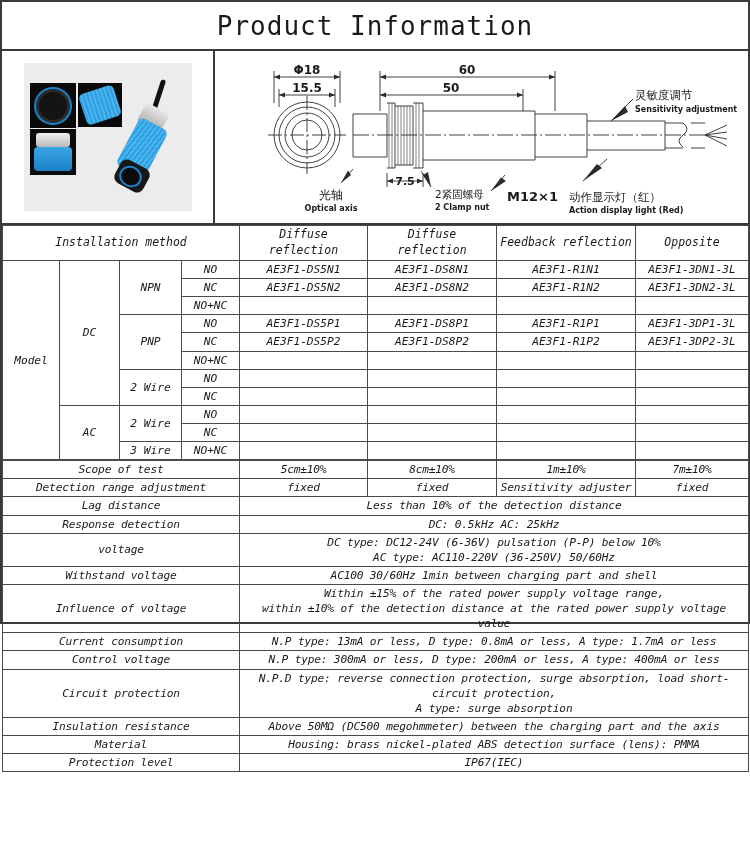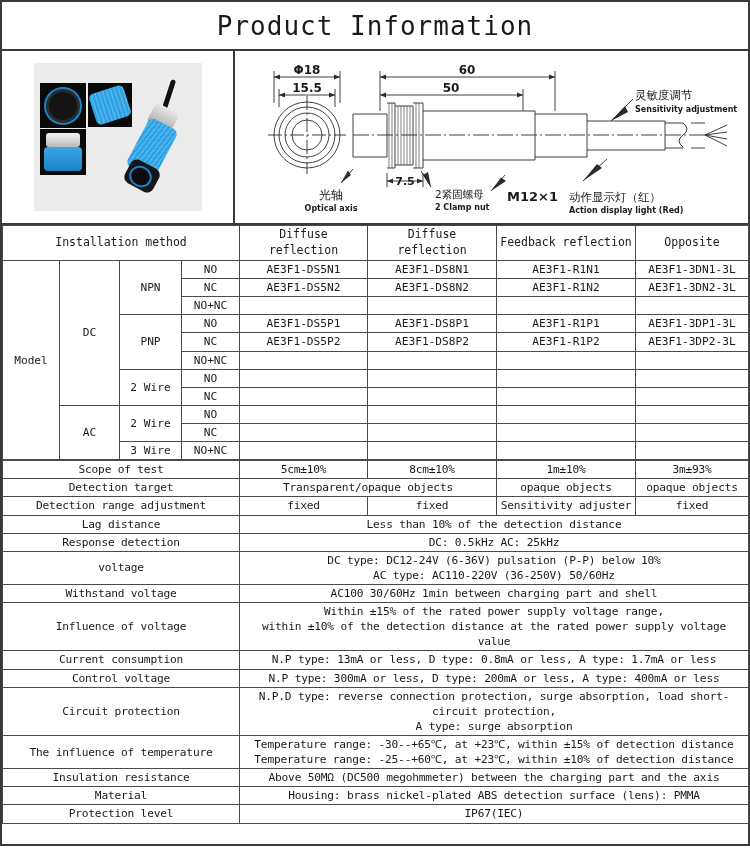--- a/index.html
+++ b/index.html
@@ -1,37 +1,37 @@
 <!DOCTYPE html>
 <html><head>
 <meta charset="utf-8">
 <style>
   html,body{margin:0;padding:0;background:#fff;}
   body{
     width:750px;height:862px;overflow:hidden;
     font-family:"DejaVu Sans Mono","Liberation Mono",monospace;
     color:#1a1a1a;
   }
-  .page{width:750px;height:846px;box-sizing:border-box;border:2px solid #3a3a3a;position:relative;}
+  .page{width:750px;height:624px;box-sizing:border-box;border:2px solid #3a3a3a;position:relative;}
 
   
   .title-bar{
     height:47px;border-bottom:2px solid #3a3a3a;display:flex;
     align-items:center;justify-content:center;
   }
   .title-bar h1{
     margin:0;font-size:26px;font-weight:400;letter-spacing:1px;
     font-family:"DejaVu Sans Mono","Liberation Mono",monospace;
   }
 
   
   .media-row{display:flex;height:172px;border-bottom:2px solid #3a3a3a;}
   .photo-cell{width:235px;border-right:2px solid #3a3a3a;box-sizing:border-box;
     display:flex;align-items:center;justify-content:center;}
-  .diagram-cell{flex:1;position:relative;}
+  .diagram-cell{flex:1;position:relative;padding-left:20px;}
 
   
   .photo-box{width:168px;height:148px;background:#ececec;position:relative;}
   .thumb{position:absolute;background:#0a0a0a;overflow:hidden;}
   .t1{left:6px;top:20px;width:46px;height:45px;}
   .t2{left:54px;top:20px;width:44px;height:44px;}
   .t3{left:6px;top:66px;width:46px;height:46px;}
   .lens-ring{position:absolute;left:50%;top:50%;transform:translate(-50%,-50%);
     width:28px;height:28px;border-radius:50%;background:#141414;
     box-shadow:0 0 0 3px #2a2a2a,0 0 0 5px #1b82c8;}
@@ -49,21 +49,21 @@
     background:linear-gradient(180deg,#e9e9e9,#a8a8a8);border-radius:4px;transform:rotate(28deg);}
   .ms-body{position:absolute;left:16px;top:42px;width:32px;height:54px;
     background:repeating-linear-gradient(100deg,#2f9fe0 0 2px,#4ab4f0 2px 4px);
     border-radius:6px;transform:rotate(28deg);}
   .ms-head{position:absolute;left:6px;top:84px;width:32px;height:26px;
     background:#17171a;border-radius:7px;transform:rotate(28deg);}
   .ms-lens{position:absolute;left:11px;top:89px;width:19px;height:17px;
     border-radius:50%;background:#0b0b0d;box-shadow:0 0 0 2px #1b82c8;transform:rotate(28deg);}
 
   
-  table{border-collapse:collapse;width:100%;table-layout:fixed;}
+  table{border-collapse:collapse;width:100%;table-layout:fixed;font-style:italic;}
   td{
     border:1px solid #4a4a4a;text-align:center;vertical-align:middle;
     font-size:11.2px;line-height:1.35;padding:1px 2px;
     font-family:"DejaVu Sans Mono","Liberation Mono",monospace;
     word-break:break-word;
   }
   .spec-table td{letter-spacing:-.2px;}
   .hdr td{height:32px;font-size:11.5px;}
   .mrow td{height:15px;}
   .lbl{letter-spacing:0px;}
@@ -312,27 +312,21 @@
         <col style="width:129px">
       <col style="width:139px">
         <col style="width:113px">
     </colgroup>
     <tbody>
         <tr>
           <td class="lbl">Scope of test</td>
           <td>5cm±10%</td>
           <td>8cm±10%</td>
           <td>1m±10%</td>
-          <td>3m±93%</td>
-        </tr>
-        <tr>
-          <td class="lbl">Detection target</td>
-          <td colspan="2">Transparent/opaque objects</td>
-          <td>opaque objects</td>
-          <td>opaque objects</td>
+          <td>7m±10%</td>
         </tr>
         <tr>
           <td class="lbl">Detection range adjustment</td>
           <td>fixed</td>
           <td>fixed</td>
           <td>Sensitivity adjuster</td>
           <td>fixed</td>
         </tr>
         <tr>
           <td class="lbl">Lag distance</td>
@@ -360,24 +354,20 @@
         </tr>
         <tr>
           <td class="lbl">Control voltage</td>
           <td colspan="4">N.P type: 300mA or less, D type: 200mA or less, A type: 400mA or less</td>
         </tr>
         <tr>
           <td class="lbl">Circuit protection</td>
           <td colspan="4">N.P.D type: reverse connection protection, surge absorption, load short-circuit protection,<br>A type: surge absorption</td>
         </tr>
         <tr>
-          <td class="lbl">The influence of temperature</td>
-          <td colspan="4">Temperature range: -30--+65℃, at +23℃, within ±15% of detection distance<br>Temperature range: -25--+60℃, at +23℃, within ±10% of detection distance</td>
-        </tr>
-        <tr>
           <td class="lbl">Insulation resistance</td>
           <td colspan="4">Above 50MΩ (DC500 megohmmeter) between the charging part and the axis</td>
         </tr>
         <tr>
           <td class="lbl">Material</td>
           <td colspan="4">Housing: brass nickel-plated ABS detection surface (lens): PMMA</td>
         </tr>
         <tr>
           <td class="lbl">Protection level</td>
           <td colspan="4">IP67(IEC)</td>

